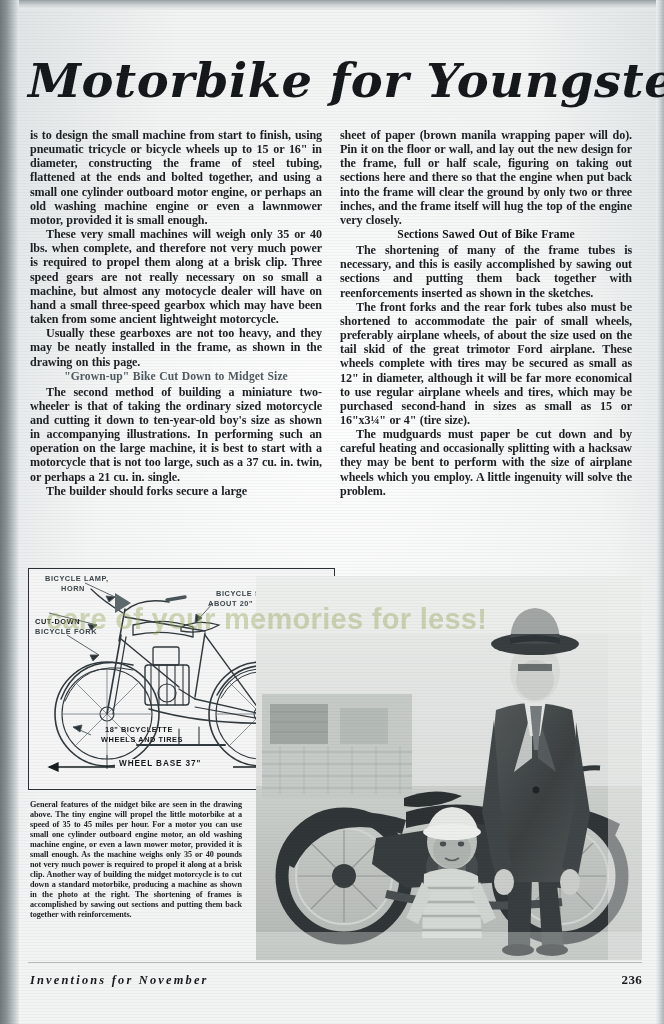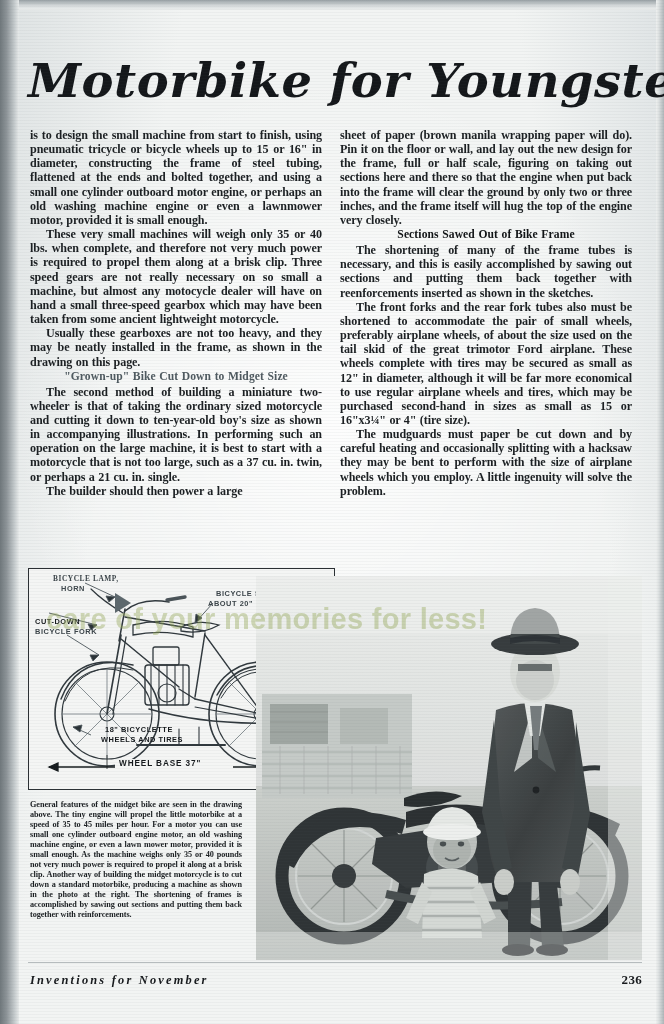--- a/index.html
+++ b/index.html
@@ -190,21 +190,21 @@
   <div id="gutter-right"></div>
 
   <div id="title">Motorbike for Youngsters</div>
 
   <div class="col" id="col-left">
     <p class="first">is to design the small machine from start to finish, using pneumatic tricycle or bicycle wheels up to 15 or 16" in diameter, constructing the frame of steel tubing, flattened at the ends and bolted together, and using a small one cylinder outboard motor engine, or perhaps an old washing machine engine or even a lawnmower motor, provided it is small enough.</p>
     <p>These very small machines will weigh only 35 or 40 lbs. when complete, and therefore not very much power is required to propel them along at a brisk clip. Three speed gears are not really necessary on so small a machine, but almost any motocycle dealer will have on hand a small three-speed gearbox which may have been taken from some ancient lightweight motorcycle.</p>
     <p>Usually these gearboxes are not too heavy, and they may be neatly installed in the frame, as shown in the drawing on this page.</p>
     <p class="subhead faded">"Grown-up" Bike Cut Down to Midget Size</p>
     <p>The second method of building a miniature two-wheeler is that of taking the ordinary sized motorcycle and cutting it down to ten-year-old boy's size as shown in accompanying illustrations. In performing such an operation on the large machine, it is best to start with a motorcycle that is not too large, such as a 37 cu. in. twin, or perhaps a 21 cu. in. single.</p>
-    <p>The builder should then power a large</p>
+    <p>The builder should forks secure a large</p>
   </div>
 
   <div class="col" id="col-right">
     <p class="first">sheet of paper (brown manila wrapping paper will do). Pin it on the floor or wall, and lay out the new design for the frame, full or half scale, figuring on taking out sections here and there so that the engine when put back into the frame will clear the ground by only two or three inches, and the frame itself will hug the top of the engine very closely.</p>
     <p class="subhead">Sections Sawed Out of Bike Frame</p>
     <p>The shortening of many of the frame tubes is necessary, and this is easily accomplished by sawing out sections and putting them back together with reenforcements inserted as shown in the sketches.</p>
     <p>The front forks and the rear fork tubes also must be shortened to accommodate the pair of small wheels, preferably airplane wheels, of about the size used on the tail skid of the great trimotor Ford airplane. These wheels complete with tires may be secured as small as 12" in diameter, although it will be far more economical to use regular airplane wheels and tires, which may be purchased second-hand in sizes as small as 15 or 16"x3¼" or 4" (tire size).</p>
     <p>The mudguards must paper be cut down and by careful heating and occasionally splitting with a hacksaw they may be bent to perform with the size of airplane wheels which you employ. A little ingenuity will solve the problem.</p>
   </div>
 
@@ -303,21 +303,21 @@
           <path d="M68 56 l-9 -1 3 6 z"></path>
           <line x1="38" y1="66" x2="70" y2="86"></line>
           <path d="M70 86 l-9 0 3 6 z"></path>
           <line x1="184" y1="34" x2="166" y2="54"></line>
           <path d="M166 54 l1 -9 6 4 z"></path>
           <line x1="62" y1="166" x2="44" y2="158"></line>
           <path d="M44 158 l9 -2 -2 7 z"></path>
         </g>
       </svg>
 
-      <div class="dlabel" style="left:24px; top:5px;font-family:Liberation Serif, serif;">BICYCLE LAMP,</div>
+      <div class="dlabel" style="left:16px; top:5px;">BICYCLE LAMP,</div>
       <div class="dlabel" style="left:32px; top:15px;">HORN</div>
       <div class="dlabel dark" style="left:6px; top:48px;">CUT-DOWN</div>
       <div class="dlabel" style="left:6px; top:58px;">BICYCLE FORK</div>
       <div class="dlabel" style="left:187px; top:20px;">BICYCLE SADDLE</div>
       <div class="dlabel" style="left:179px; top:30px;">ABOUT 20" FROM GROUND</div>
       <div class="dlabel dark" style="left:76px; top:156px;">18" BICYCLETTE</div>
       <div class="dlabel dark" style="left:72px; top:166px;">WHEELS AND TIRES</div>
       <div class="dlabel dark" style="left:90px; top:190px; font-size:8.2px; letter-spacing:.9px;">WHEEL BASE 37"</div>
     </div>
 

